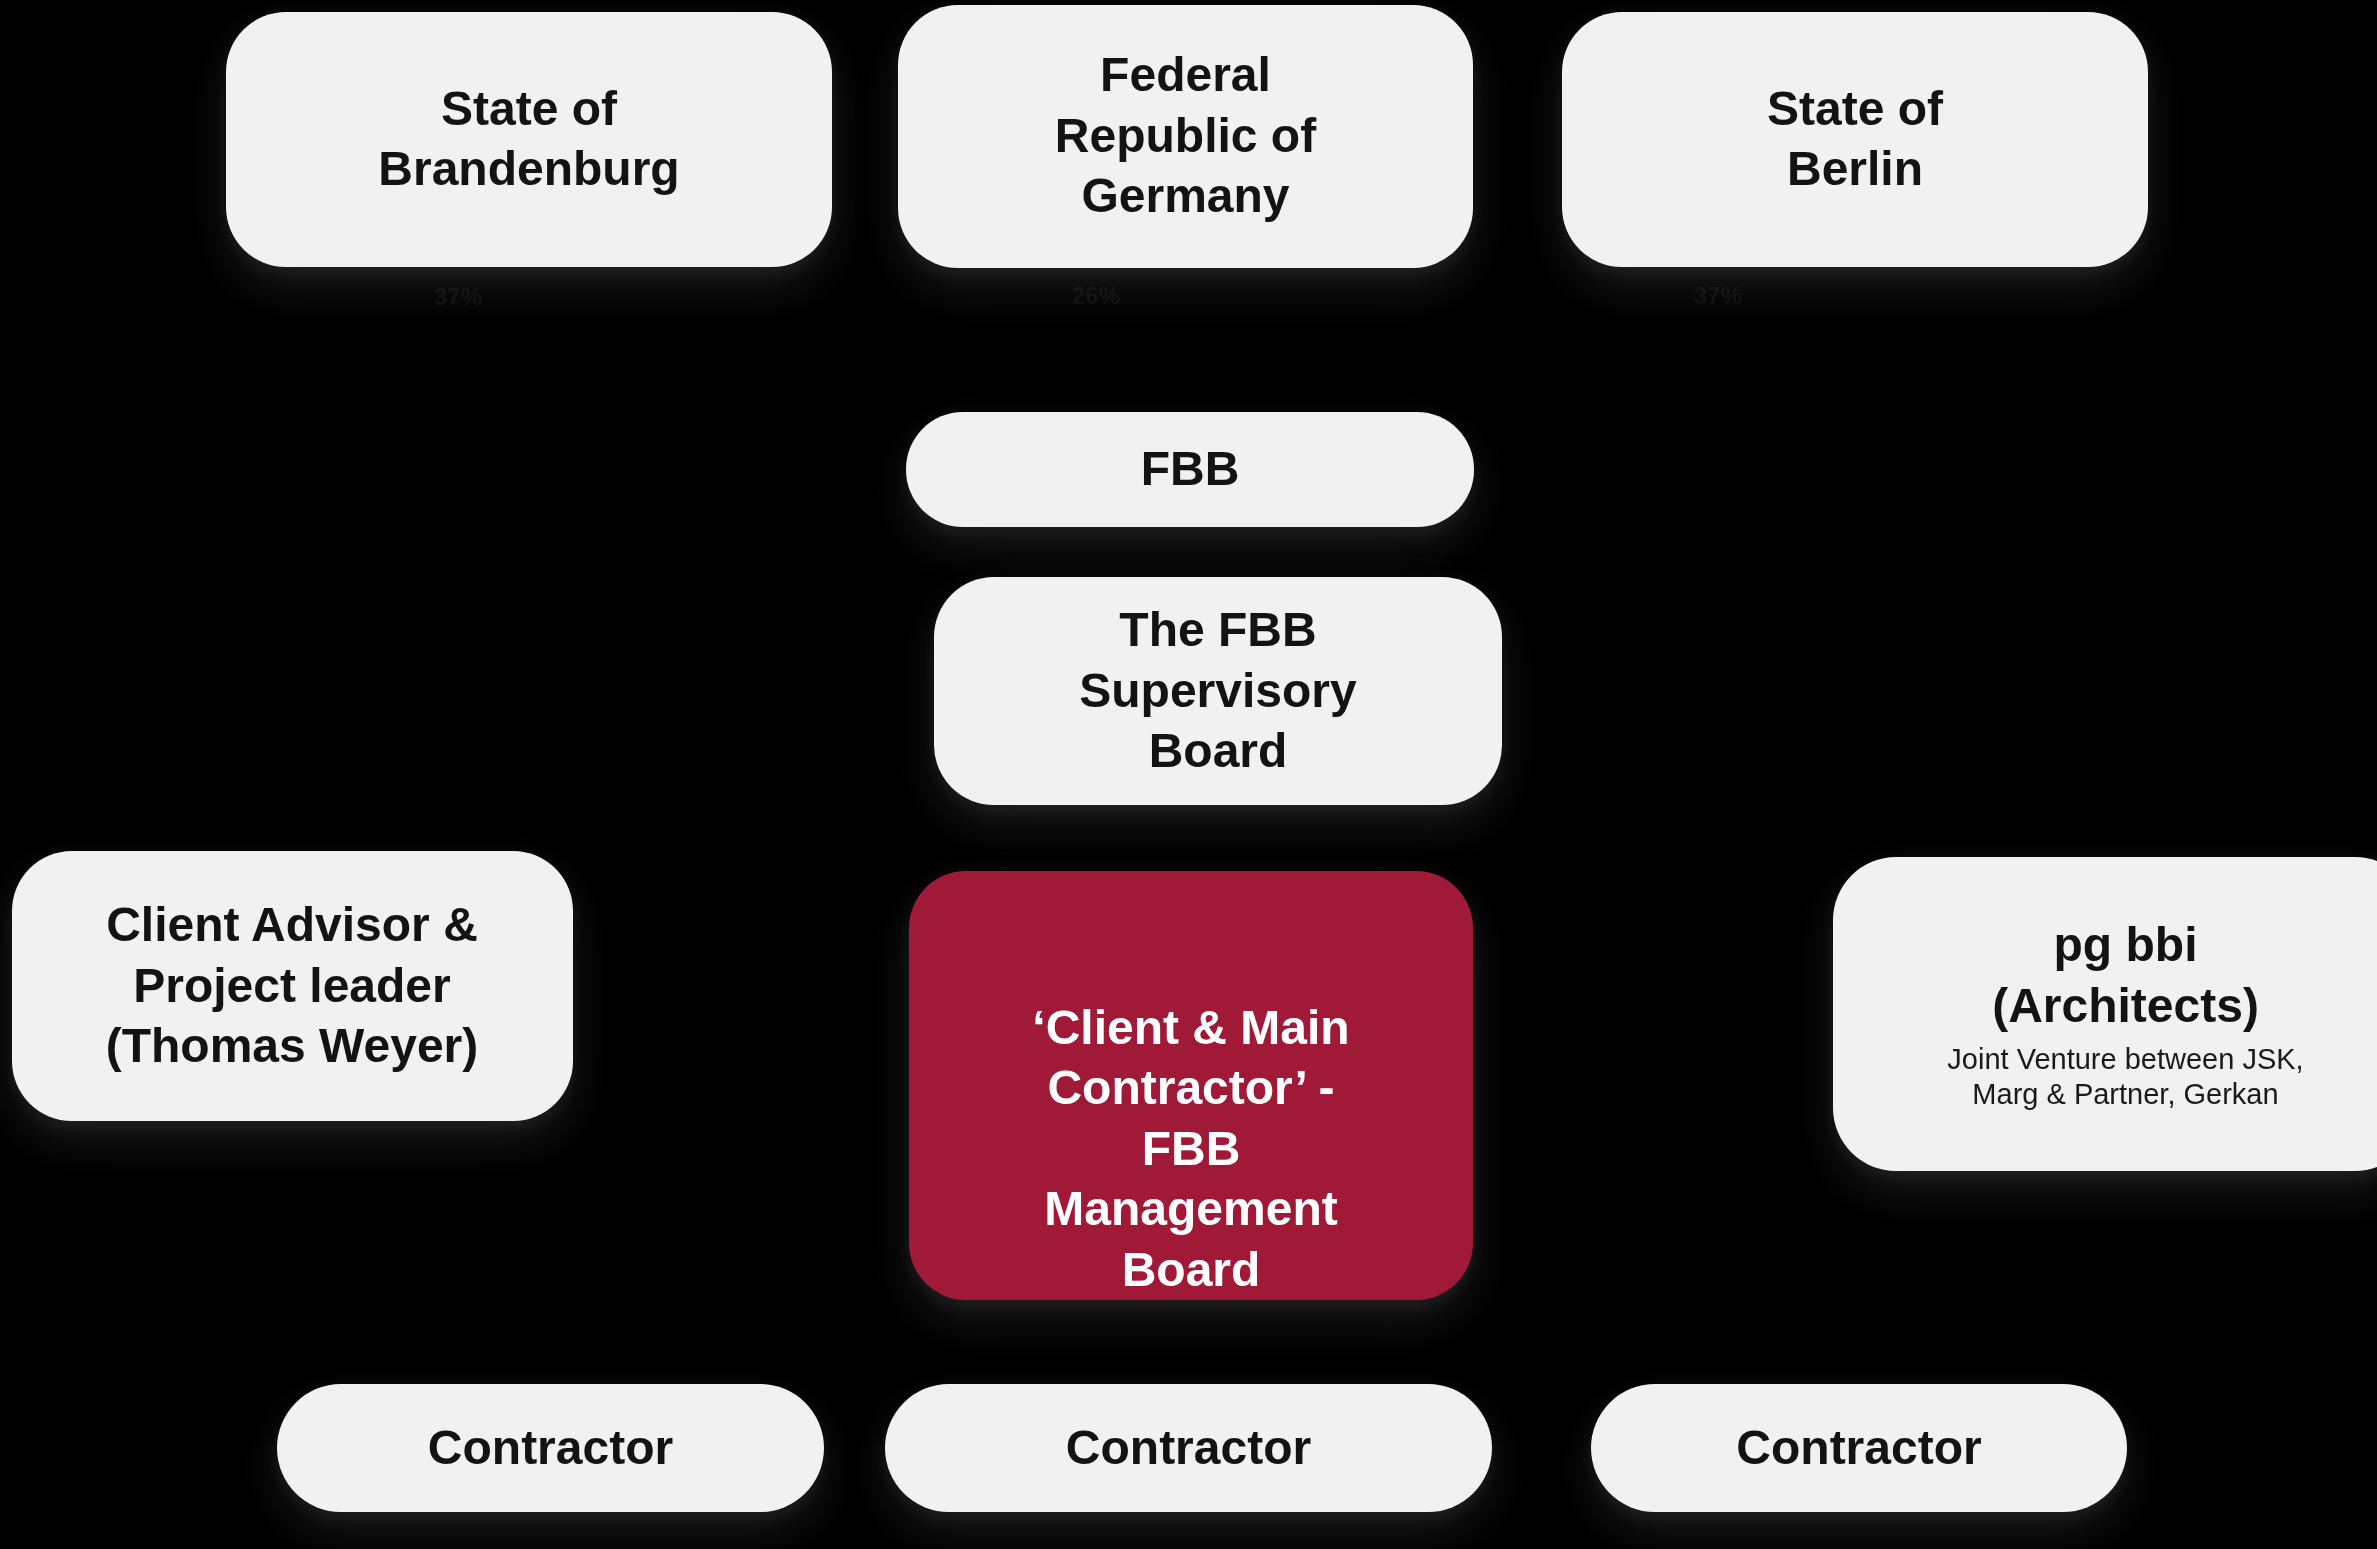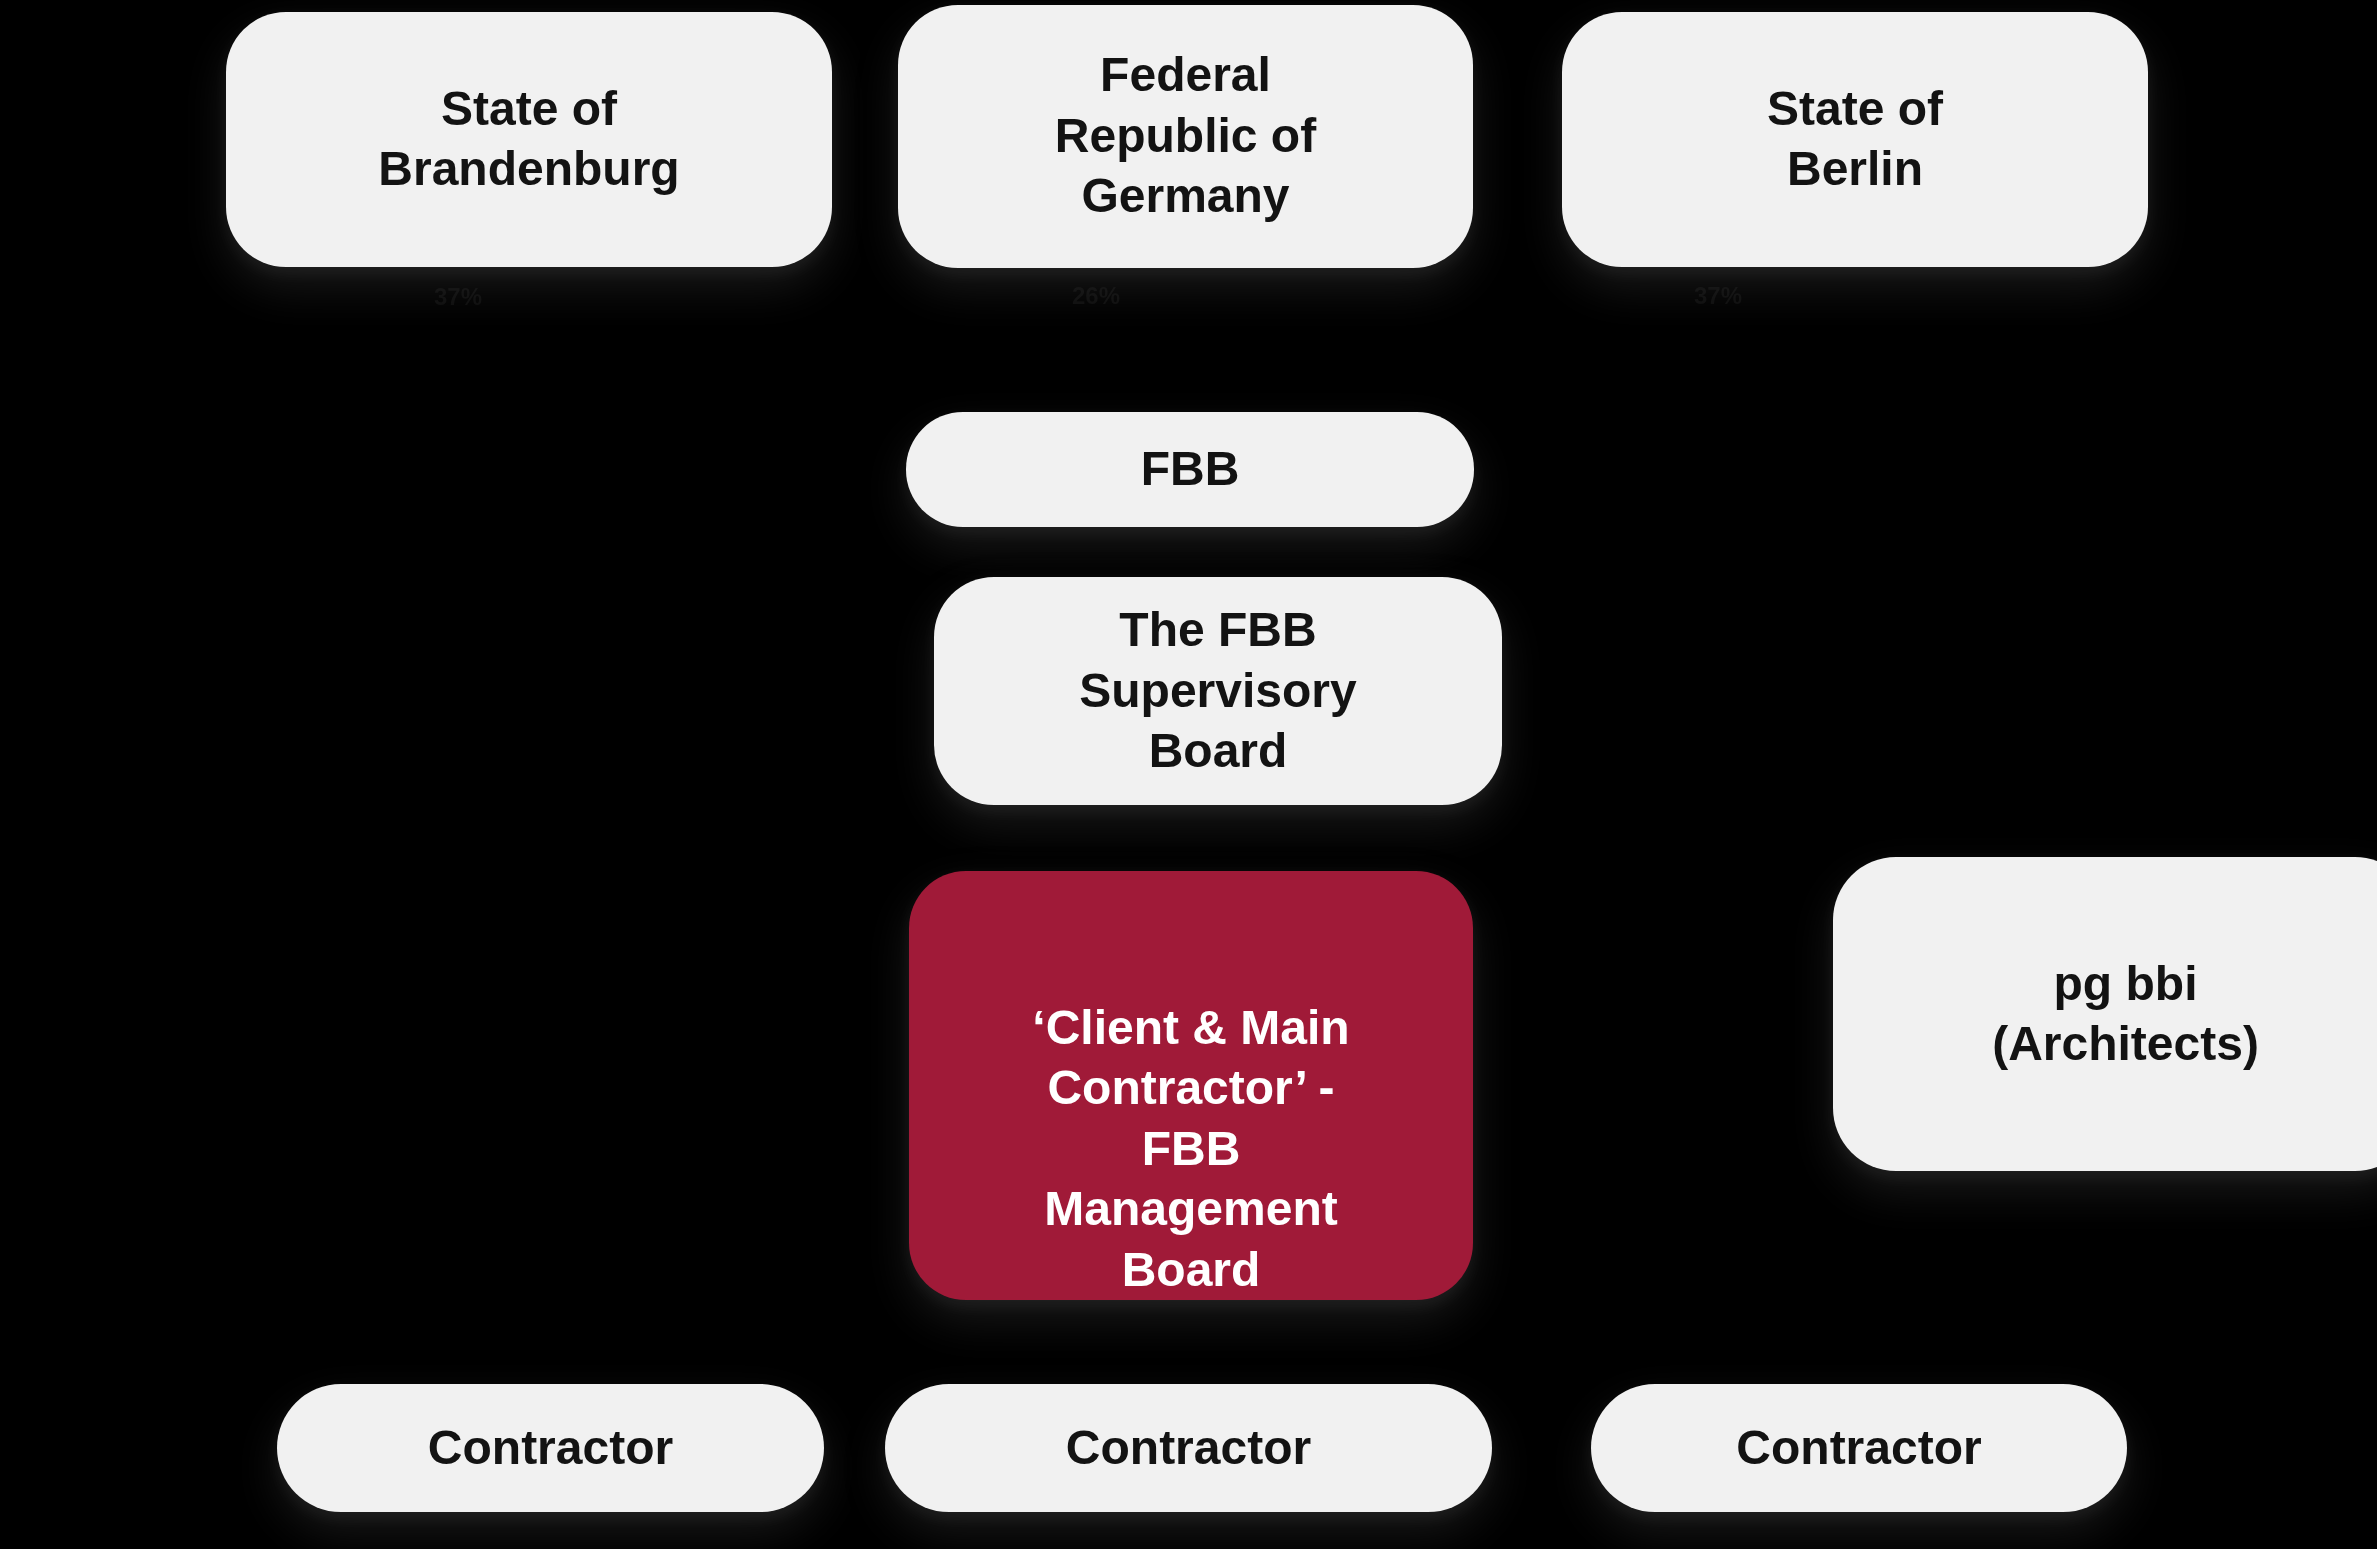--- a/index.html
+++ b/index.html
@@ -147,24 +147,31 @@
   </div>
 
   <div class="node accent" id="node-management">
     <div class="node-label">‘Client &amp; Main
 Contractor’ -
 FBB
 Management
 Board</div>
   </div>
 
+  <div class="node" id="node-advisor">
+    <div class="node-label">Client Advisor &amp;
+Project leader
+(Thomas Weyer)</div>
+  </div>
 
   <div class="node" id="node-architects">
     <div class="node-label">pg bbi
 (Architects)</div>
+    <div class="node-sublabel">Joint Venture between JSK,
+Marg &amp; Partner, Gerkan</div>
   </div>
 
   <div class="node" id="node-contractor-1">
     <div class="node-label">Contractor</div>
   </div>
 
   <div class="node" id="node-contractor-2">
     <div class="node-label">Contractor</div>
   </div>
 

